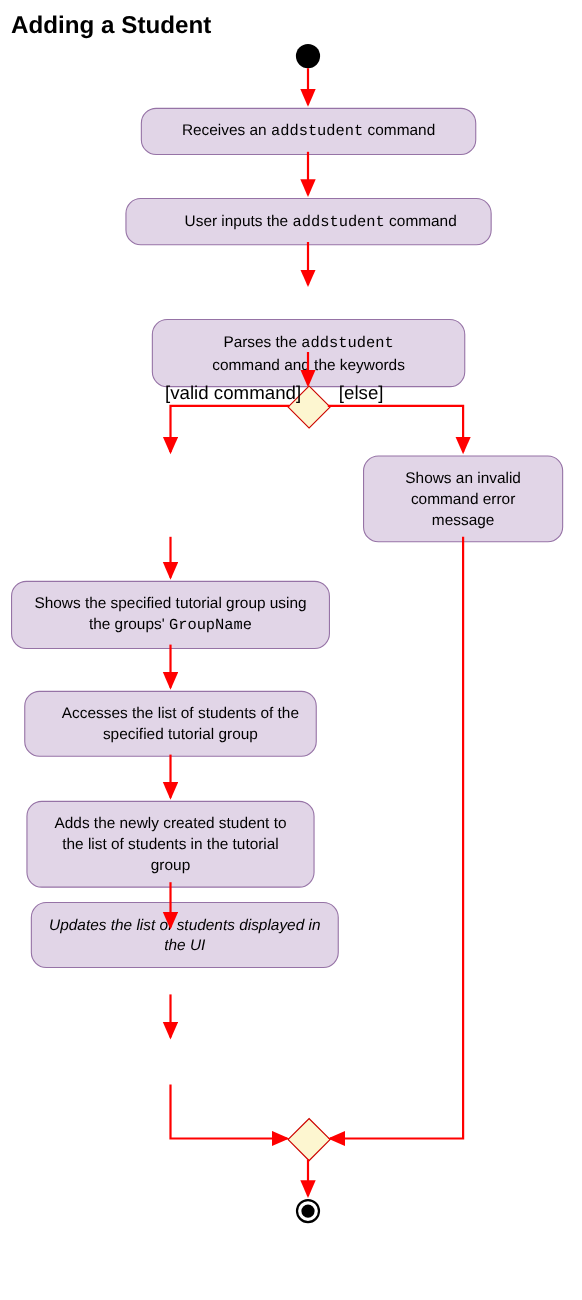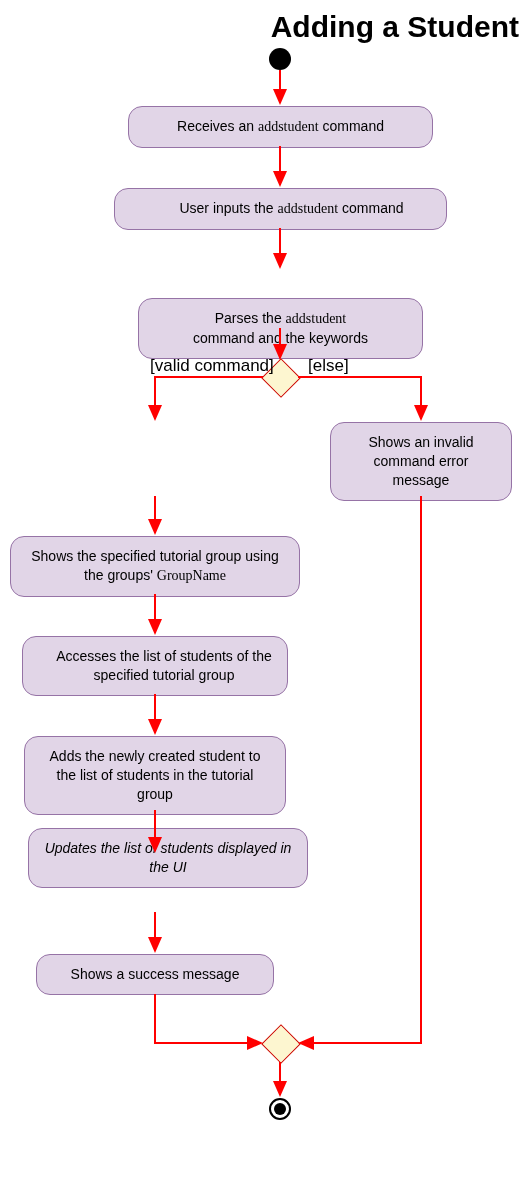--- a/index.html
+++ b/index.html
@@ -5,22 +5,22 @@
   body {
     margin: 0;
     padding: 10px;
     font-family: sans-serif;
     background: #fff;
     width: 529px;
     box-sizing: border-box;
   }
   .title {
     font-weight: bold;
-    font-size: 30px;
-    text-align: right;
+    font-size: 22px;
+    text-align: left;
     margin-bottom: 4px;
   }
   .diagram {
     position: relative;
     width: 509px;
     height: 1130px;
   }
   .start-node {
     position: absolute;
     width: 22px;
@@ -49,21 +49,21 @@
     position: absolute;
     background: #e1d5e7;
     border: 1.5px solid #9673a6;
     border-radius: 14px;
     padding: 10px 14px;
     font-size: 14px;
     text-align: center;
     box-sizing: border-box;
     line-height: 1.35;
   }
-  .code { font-family: Liberation Serif, serif; }
+  .code { font-family: Liberation Mono, monospace; }
   .decision {
     position: absolute;
     width: 26px;
     height: 26px;
     background: #fdf6d0;
     border: 1.5px solid #c00;
     transform: rotate(45deg);
   }
   .guard {
     position: absolute;
@@ -112,21 +112,20 @@
   <div class="activity" style="left:0px; top:488px; width:290px;">
     <span>Shows the specified tutorial group using the groups' </span><span class="code">GroupName</span>
   </div>
 
   <div class="activity" style="left:12px; top:588px; width:266px;padding-left:32px;">Accesses the list of students of the specified tutorial group</div>
 
   <div class="activity" style="left:14px; top:688px; width:262px;">Adds the newly created student to the list of students in the tutorial group</div>
 
   <div class="activity" style="left:18px; top:780px; width:280px;font-style:italic;">Updates the list of students displayed in the UI</div>
 
-  <div class="activity" style="left:26px; top:906px; width:238px;">Shows a success message</div>
 
   <div class="decision" style="left:257px; top:982px;"></div>
 
   <div class="end-node" style="left:259px; top:1050px;"></div>
 
   <svg class="arrows">
     <defs>
       <marker id="ah" markerWidth="10" markerHeight="10" refX="7" refY="3.5" orient="auto">
         <polygon class="arrow-head" points="0 0, 8 3.5, 0 7"></polygon>
       </marker>

